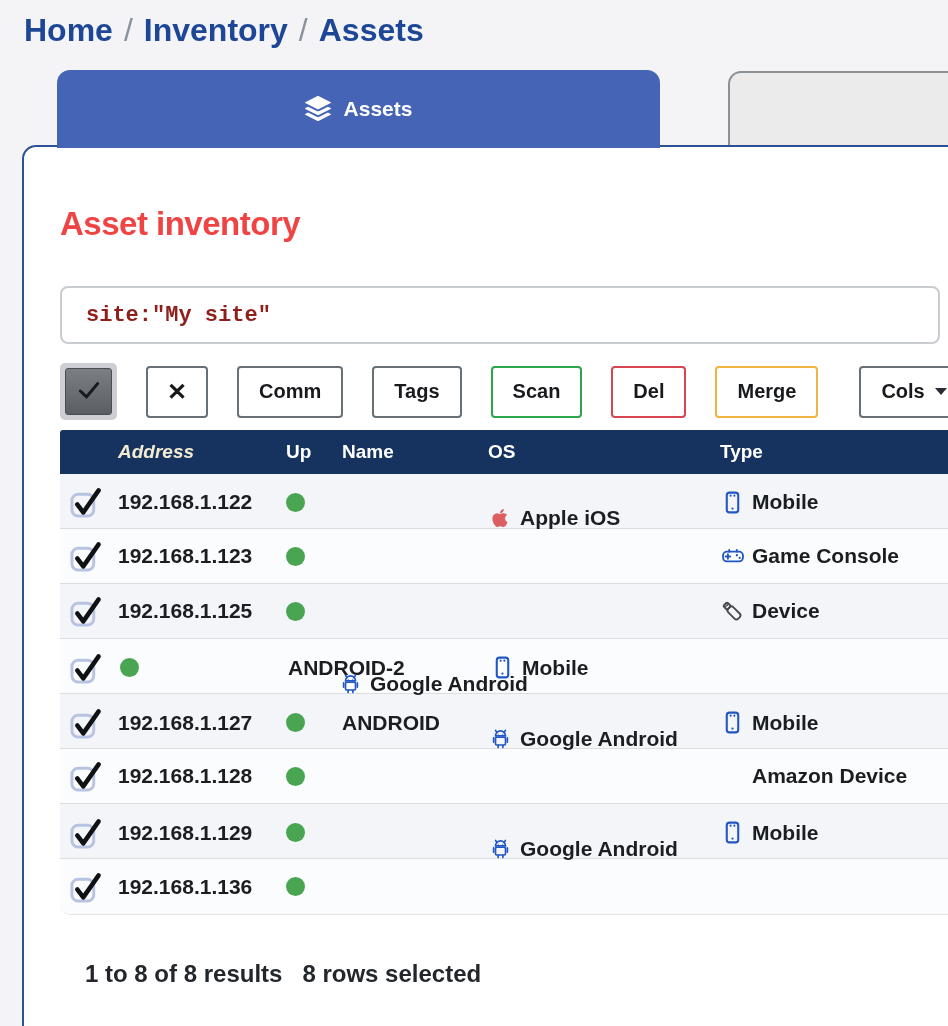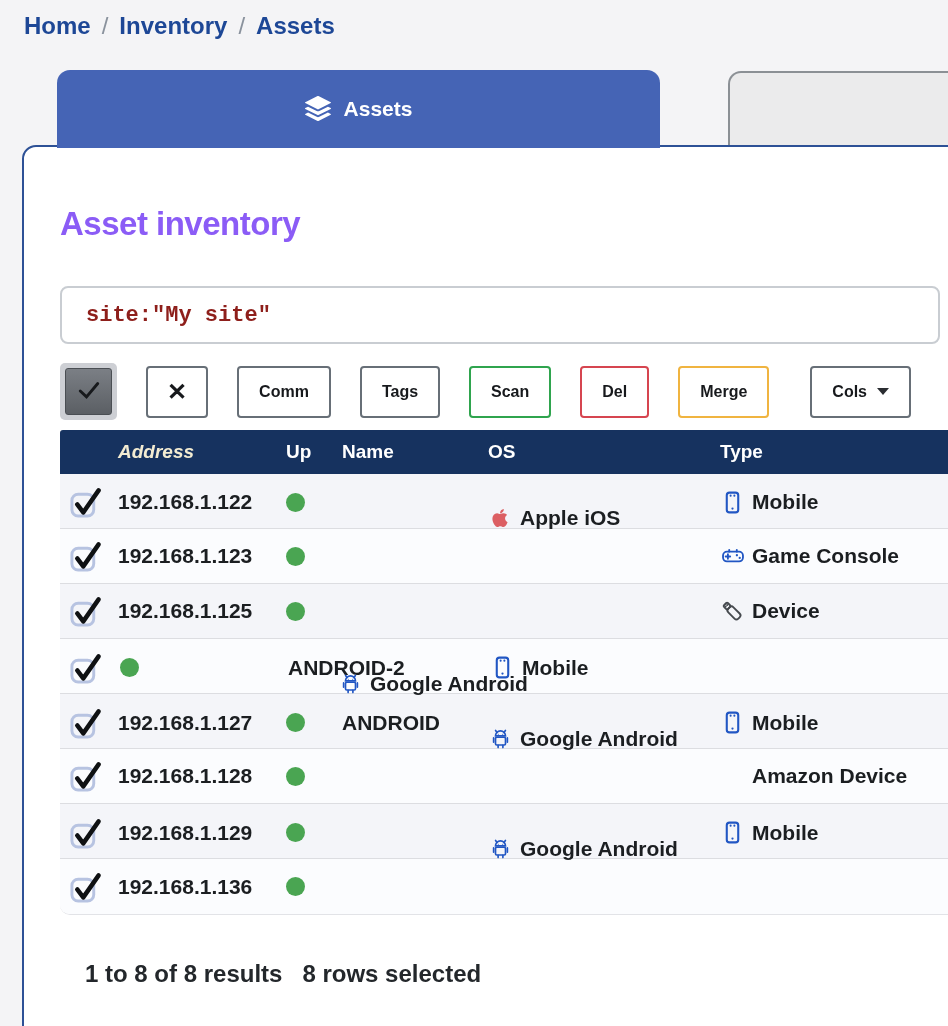--- a/index.html
+++ b/index.html
@@ -4,21 +4,21 @@
 <style>
   * { box-sizing: border-box; }
   html,body { margin:0; padding:0; }
   body {
     width:948px; height:1026px; overflow:hidden; position:relative;
     background:#f4f4f6;
     font-family:"Liberation Sans", sans-serif;
   }
 
   
-  .breadcrumb { position:absolute; left:24px; top:12px; font-size:24px; font-weight:700; color:var(--breadcrumb-blue); white-space:nowrap; }
+  .breadcrumb { position:absolute; left:24px; top:12px; font-size:32px; font-weight:700; color:var(--breadcrumb-blue); white-space:nowrap; }
   .breadcrumb a { color:var(--breadcrumb-blue); text-decoration:none; cursor:pointer; }
   .breadcrumb .sep { color:#8a929d; font-weight:400; margin:0 11px; }
 
   
   .tab-inactive {
     position:absolute; left:728px; top:71px; width:290px; height:77px;
     background:#ebebec; border:2px solid #8b9095; border-bottom:none;
     border-radius:13px 13px 0 0; z-index:1; cursor:pointer;
   }
   .card {
@@ -28,35 +28,35 @@
   }
   .tab-active {
     position:absolute; left:57px; top:70px; width:603px; height:78px;
     background:var(--tab-blue); border-radius:13px 13px 0 0; z-index:3;
     display:flex; align-items:center; justify-content:center; gap:13px;
     color:#ffffff; font-size:21px; font-weight:700; cursor:pointer;
   }
   .tabicon { display:inline-flex; align-items:center; }
 
   
-  .title { position:absolute; left:36px; top:36px; font-size:33px; font-weight:700; color:#8b5cf6; letter-spacing:-0.5px; }
+  .title { position:absolute; left:36px; top:36px; font-size:33px; font-weight:700; color:#ef4444; letter-spacing:-0.5px; }
 
   .query {
     position:absolute; left:36px; top:139px; width:880px; height:58px;
     border:2px solid #c9cdd2; border-radius:8px; background:#fff;
     padding:0 24px; outline:none;
     font-family:"Liberation Mono","DejaVu Sans Mono",monospace;
     font-weight:700; font-size:22px; color:var(--query-red);
   }
 
   
   .toolbar { position:absolute; left:36px; top:216px; display:flex; align-items:center; gap:29px; }
   .btn {
     height:52px; border-radius:4px; background:#fff; cursor:pointer;
-    font-family:inherit; font-size:16px; font-weight:700; color:#17191c;
+    font-family:inherit; font-size:20px; font-weight:700; color:#17191c;
     display:flex; align-items:center; justify-content:center; padding:0 20px;
   }
   .btn-outline-gray { border:2px solid #676f77; }
   .btn-scan  { border:2px solid var(--scan-green); }
   .btn-del   { border:2px solid var(--del-red); }
   .btn-merge { border:2px solid var(--merge-orange); }
   .btn-x { font-size:24px; padding:0 19px; }
   .btn-cols { margin-left:12px; }
   .btn-selectall {
     width:57px; height:57px; padding:0; border:none; border-radius:5px;

